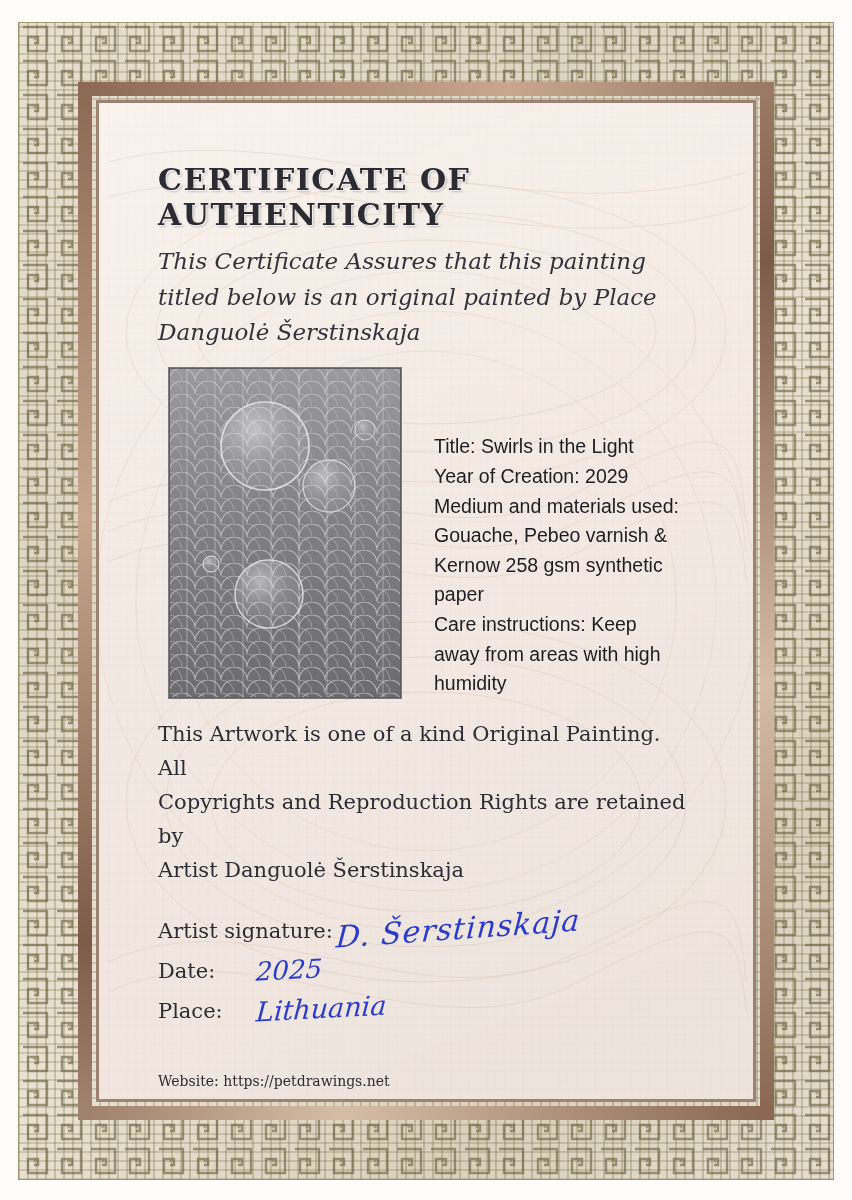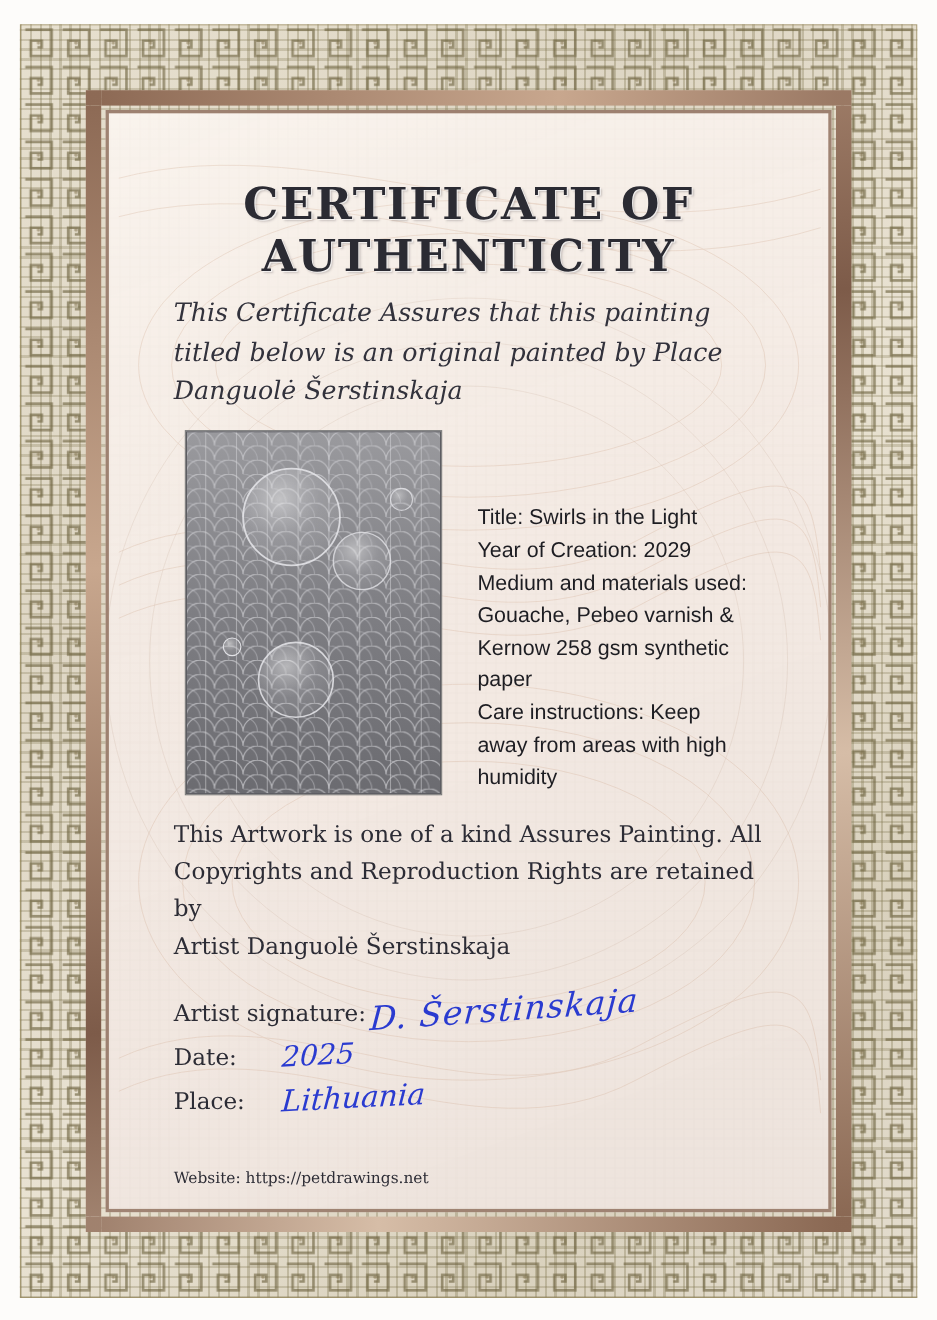--- a/index.html
+++ b/index.html
@@ -81,24 +81,23 @@
     position: absolute;
     left: 96px;
     top: 96px;
     right: 96px;
     bottom: 96px;
     padding: 44px 44px 0 44px;
     box-sizing: border-box;
   }
 
   .coa-title {
-    text-align: center;
     font-family: "DejaVu Serif", serif;
     font-weight: bold;
-    font-size: 40px;
+    font-size: 30px;
     letter-spacing: 1.5px;
     color: #2b2b33;
     margin: 0 0 12px 0;
     text-shadow: 1px 1px 0 rgba(255,255,255,0.7), 2px 2px 2px rgba(60,50,60,0.25);
   }
 
   .assures {
     text-align: left;
     font-family: "DejaVu Serif", serif;
     font-style: italic;
@@ -302,21 +301,21 @@
           <div>Gouache, Pebeo varnish &amp;
 Kernow 258 gsm synthetic
 paper</div>
           <div>Care instructions: Keep</div>
           <div>away from areas with high
 humidity</div>
         </div>
       </div>
 
       <div class="rights">
-        <div>This Artwork is one of a kind Assures Painting. All</div>
+        <div>This Artwork is one of a kind Original Painting. All</div>
         <div>Copyrights and Reproduction Rights are retained by</div>
         <div>Artist Danguolė Šerstinskaja</div>
       </div>
 
       <div class="sig-block">
         <div class="sig-line">
           <span class="sig-label">Artist signature:</span>
           <span class="hand signature">D. Šerstinskaja</span>
         </div>
         <div class="sig-line">

